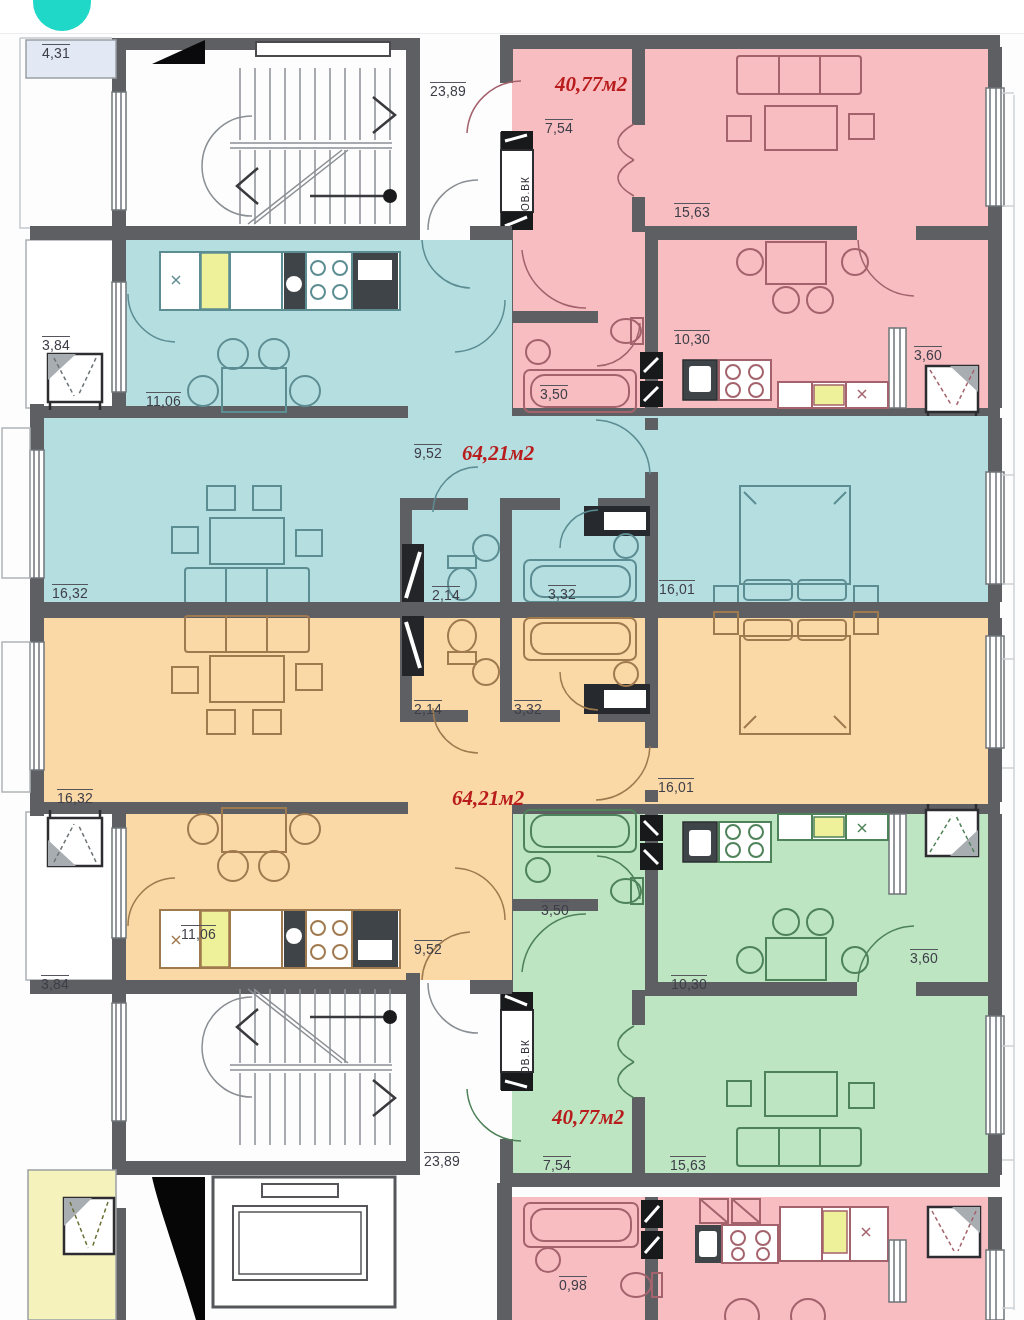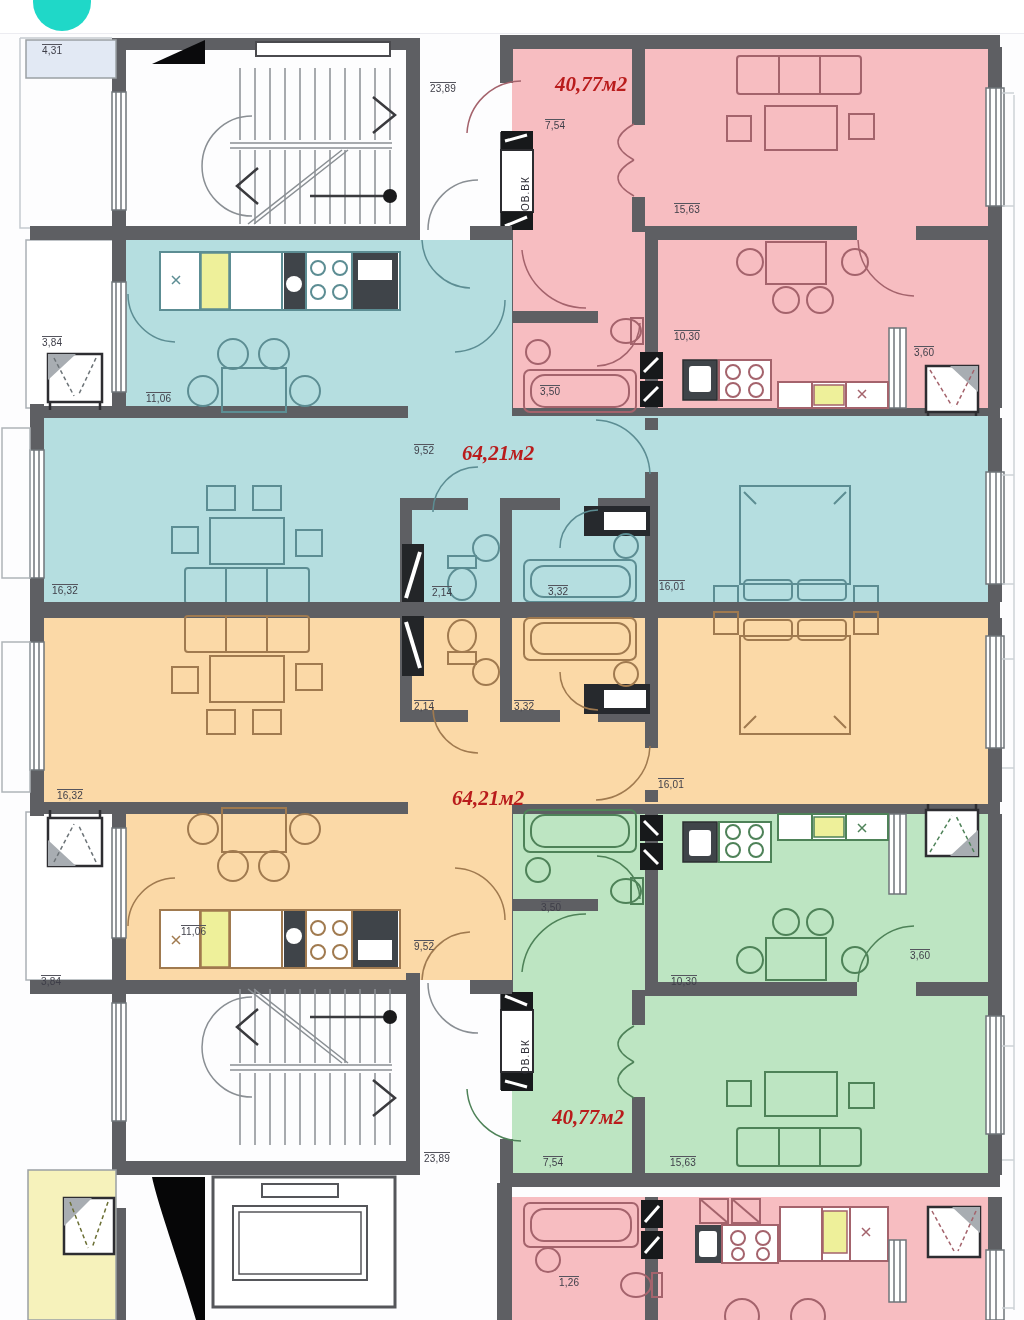--- a/index.html
+++ b/index.html
@@ -1,21 +1,21 @@
 <!DOCTYPE html>
 <html style="--accent: #1fd8c8; --wall: #5e5f63; --pink: #f7bdc1; --teal: #b5dee0; --orange: #fbd9a7; --green: #bde5c2; --yellow: #f6f2bb; --balcony-blue: #e2e9f4; --counter-yellow: #eef09a; --shaft-dark: #232528; --furn-pink: #a4636c; --furn-teal: #5c8d93; --furn-orange: #a07a4f; --furn-green: #4e8258;"><head>
 <meta charset="utf-8">
 <style>
   html,body{margin:0;padding:0;background:#ffffff;}
   .stage{position:relative;width:1024px;height:1320px;overflow:hidden;background:#fdfdfe;font-family:"Liberation Sans",sans-serif;}
   .topbar{position:absolute;top:0;left:0;width:100%;height:33px;background:#ffffff;border-bottom:1px solid #ececf1;z-index:6;}
   .logo{position:absolute;left:33px;top:-27px;width:58px;height:58px;border-radius:50%;background:var(--accent,#1fd8c8);z-index:7;}
   .plan-svg{position:absolute;left:0;top:0;z-index:1;}
   .labels{position:absolute;left:0;top:0;width:100%;height:100%;z-index:4;pointer-events:none;}
-  .dim{position:absolute;font-size:10px;color:#3e3e48;border-top:1px solid #55555e;padding-top:1px;line-height:1;letter-spacing:.2px;white-space:nowrap;}
+  .dim{position:absolute;font-size:14px;color:#3e3e48;border-top:1px solid #55555e;padding-top:1px;line-height:1;letter-spacing:.2px;white-space:nowrap;}
   .area{position:absolute;font-family:"Liberation Serif",serif;font-style:italic;font-weight:bold;font-size:21px;color:#b91c1c;white-space:nowrap;}
   .vtext{position:absolute;writing-mode:vertical-rl;transform:rotate(180deg);font-size:10px;color:#2e2e36;letter-spacing:1px;line-height:1;}
 </style>
 </head>
 <body>
 
 <div class="stage">
   <div class="topbar">
     <div class="logo"></div>
   </div>
@@ -392,15 +392,15 @@
     <div class="dim" style="left:414px;top:940px">9,52</div>
     <div class="dim" style="left:41px;top:975px">3,84</div>
     <div class="dim" style="left:541px;top:901px">3,50</div>
     <div class="dim" style="left:671px;top:975px">10,30</div>
     <div class="dim" style="left:910px;top:949px">3,60</div>
     <div class="vtext" style="left:521px;top:1018px;height:56px">ОВ.ВК</div>
     <div class="area" style="left:552px;top:1105px">40,77м2</div>
     <div class="dim" style="left:543px;top:1156px">7,54</div>
     <div class="dim" style="left:670px;top:1156px">15,63</div>
     <div class="dim" style="left:424px;top:1152px">23,89</div>
-    <div class="dim" style="left:559px;top:1276px">1,26</div>
+    <div class="dim" style="left:559px;top:1276px">0,98</div>
   </div>
 </div>
 
 </body></html>

